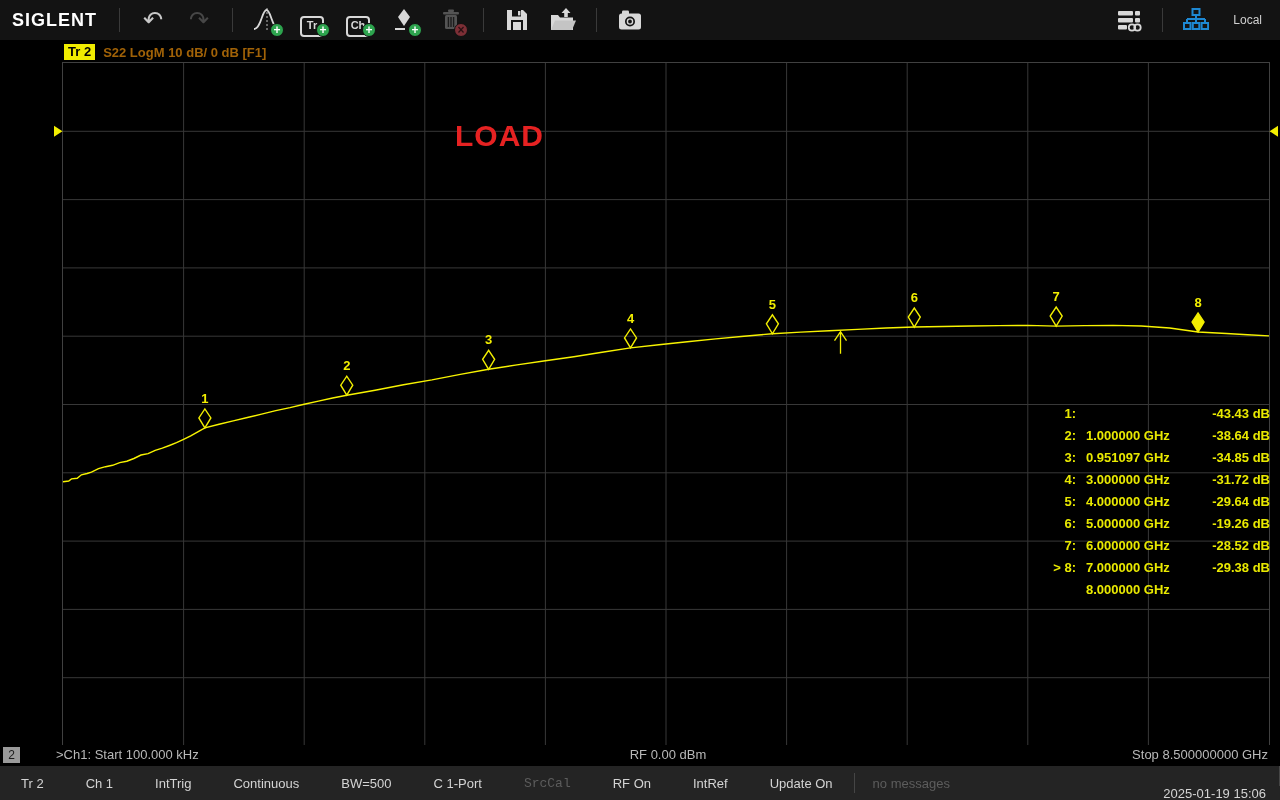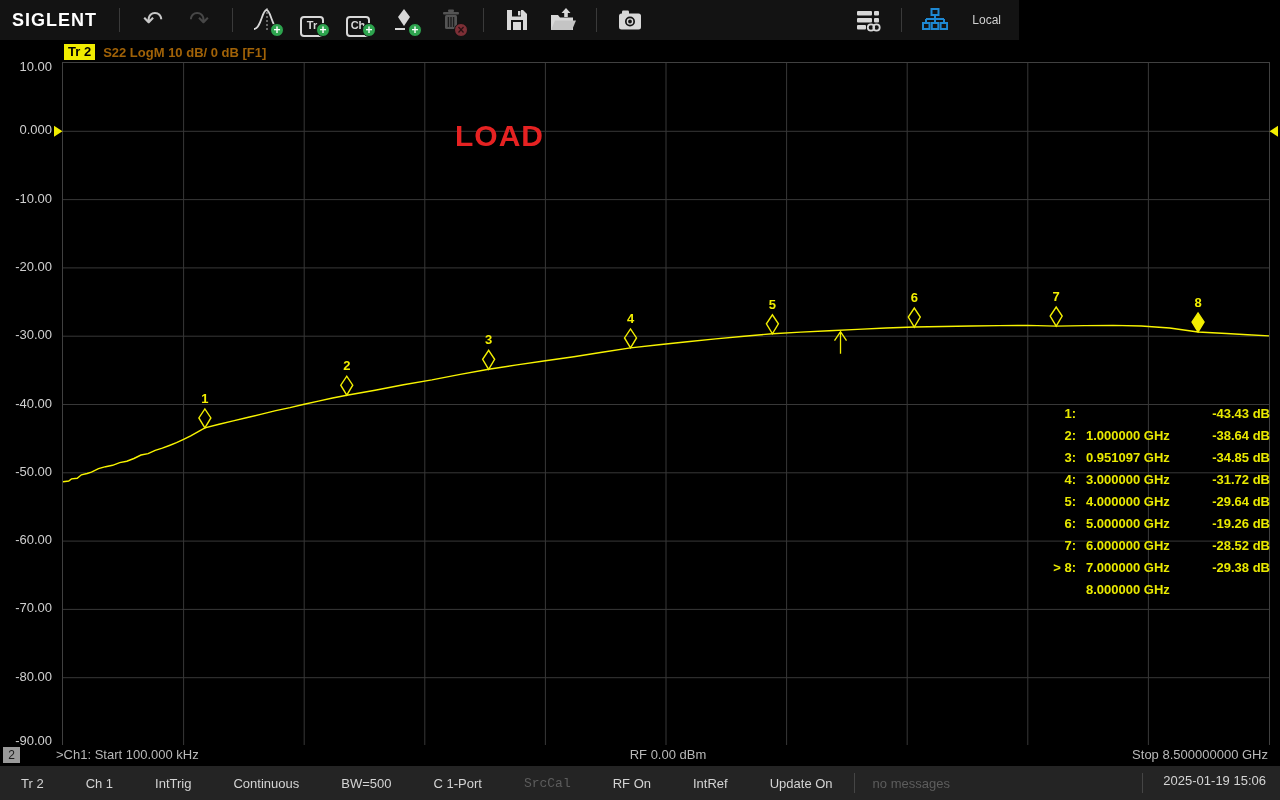--- a/index.html
+++ b/index.html
@@ -5,21 +5,21 @@
   * { margin:0; padding:0; box-sizing:border-box; }
   html,body { width:1280px; height:800px; background:#000; }
   .app {
     position:relative; width:1280px; height:800px; overflow:hidden;
     background:#000; font-family:"Liberation Sans", sans-serif;
     -webkit-font-smoothing:antialiased;
   }
 
   
   .toolbar {
-    position:absolute; top:0; left:0; width:1019px; height:40px;
+    position:absolute; top:0; left:0; width:1280px; height:40px;
     background:#131313; display:flex; align-items:center; padding:0 12px;
   }
   .logo { color:#fff; font-size:18px; font-weight:bold; letter-spacing:1px; margin-right:12px; }
   .tsep { width:1px; height:24px; background:#3a3a3a; margin:0 10px; }
   .tbtn { position:relative; width:36px; height:34px; display:flex; align-items:center; justify-content:center; margin:0 5px; cursor:pointer; }
   .tbtn svg { display:block; }
   .glyph-btn { font-size:24px; color:#c8c8c8; line-height:1; }
   .glyph-btn.disabled { color:#474747; }
   .badge {
     position:absolute; right:0; bottom:0; width:14px; height:14px; border-radius:50%;
@@ -76,21 +76,21 @@
   
   .status-bar {
     position:absolute; left:0; top:766px; width:1280px; height:34px; background:#242424;
     display:flex; align-items:center; font-size:13px; color:#d4d4d4;
   }
   .sb-items { display:flex; align-items:center; }
   .sb-item { padding:0 21px; white-space:nowrap; cursor:pointer; }
   .sb-item.dim { color:#5d5d5d;font-family:Liberation Mono, monospace; }
   .sb-sep { width:1px; height:20px; background:#454545; }
   .sb-msg { color:#5d5d5d; padding:0 18px; }
-  .sb-right { margin-left:auto; display:flex; align-items:flex-start; }
+  .sb-right { margin-left:auto; display:flex; align-items:flex-end;flex-direction:column; }
   .sb-date { padding:0 14px 0 20px; }
 </style>
 </head>
 <body>
 
 <div class="app">
 
   <div class="toolbar">
     <div class="logo">SIGLENT</div>
     <div class="tsep"></div>
@@ -214,33 +214,20 @@
       </div>
       <div class="local">Local</div>
     </div>
   </div>
 
   <div class="trace-header">
     <span class="trace-chip">Tr 2</span>
     <span class="trace-params">S22 LogM 10 dB/ 0 dB [F1]</span>
   </div>
 
-  <div class="y-axis" id="y-axis">
-      <div class="ylab" style="top: 59px;">10.00</div>
-      <div class="ylab" style="top: 122.3px;">0.000</div>
-      <div class="ylab" style="top: 190.6px;">-10.00</div>
-      <div class="ylab" style="top: 258.9px;">-20.00</div>
-      <div class="ylab" style="top: 327.2px;">-30.00</div>
-      <div class="ylab" style="top: 395.5px;">-40.00</div>
-      <div class="ylab" style="top: 463.8px;">-50.00</div>
-      <div class="ylab" style="top: 532.1px;">-60.00</div>
-      <div class="ylab" style="top: 600.4px;">-70.00</div>
-      <div class="ylab" style="top: 668.7px;">-80.00</div>
-      <div class="ylab" style="top: 733px;">-90.00</div>
-    </div>
 
   <div class="plot">
     <svg id="plot-svg" width="1206" height="683">
         <line x1="120.6" y1="0" x2="120.6" y2="683" stroke="#383838" stroke-width="1"></line>
         <line x1="241.2" y1="0" x2="241.2" y2="683" stroke="#383838" stroke-width="1"></line>
         <line x1="361.8" y1="0" x2="361.8" y2="683" stroke="#383838" stroke-width="1"></line>
         <line x1="482.4" y1="0" x2="482.4" y2="683" stroke="#383838" stroke-width="1"></line>
         <line x1="603" y1="0" x2="603" y2="683" stroke="#383838" stroke-width="1"></line>
         <line x1="723.6" y1="0" x2="723.6" y2="683" stroke="#383838" stroke-width="1"></line>
         <line x1="844.2" y1="0" x2="844.2" y2="683" stroke="#383838" stroke-width="1"></line>

